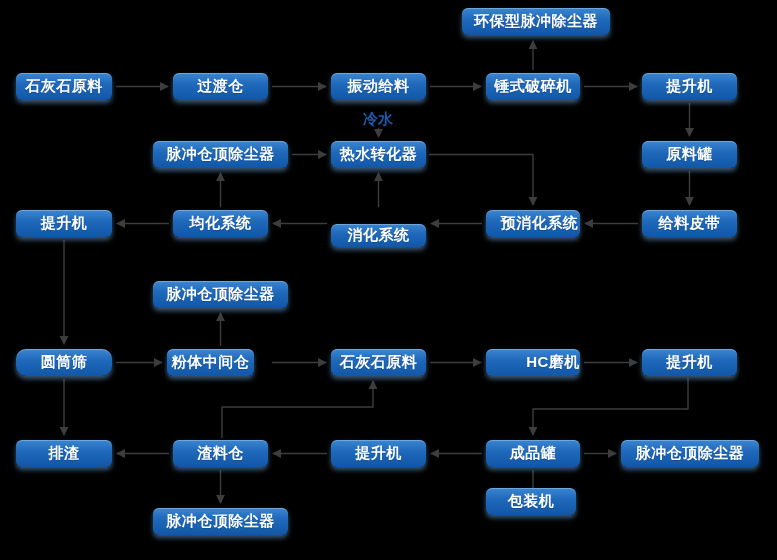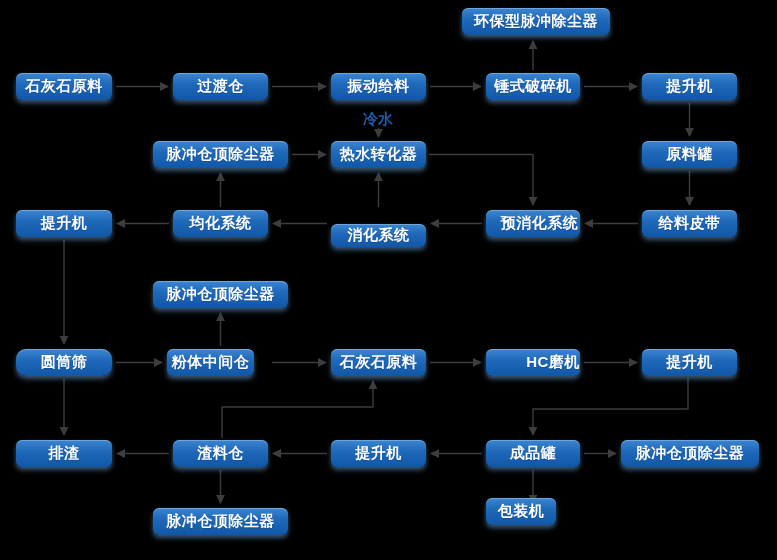--- a/index.html
+++ b/index.html
@@ -111,16 +111,16 @@
       <div class="node" style="left: 167px; top: 349px; width: 87px; height: 27px;">粉体中间仓</div>
       <div class="node" style="left: 331px; top: 349px; width: 95px; height: 27px;">石灰石原料</div>
       <div class="node" style="left: 486px; top: 349px; width: 94px; height: 27px; padding-left: 40px;">HC磨机</div>
       <div class="node" style="left: 642px; top: 349px; width: 95px; height: 27px;">提升机</div>
       <div class="node" style="left: 16px; top: 440px; width: 96px; height: 27px;">排渣</div>
       <div class="node" style="left: 173px; top: 440px; width: 95px; height: 27px;">渣料仓</div>
       <div class="node" style="left: 331px; top: 440px; width: 95px; height: 27px;">提升机</div>
       <div class="node" style="left: 486px; top: 440px; width: 94px; height: 27px;">成品罐</div>
       <div class="node" style="left: 621px; top: 440px; width: 138px; height: 27px;">脉冲仓顶除尘器</div>
       <div class="node" style="left: 153px; top: 508px; width: 135px; height: 27px;">脉冲仓顶除尘器</div>
-      <div class="node" style="left: 486px; top: 498px; width: 70px; height: 27px;">包装机</div>
+      <div class="node" style="left: 486px; top: 488px; width: 90px; height: 27px;">包装机</div>
       <div class="float-label" style="left: 378px; top: 110px; color: rgb(27, 92, 174);">冷水</div>
     </div>
 </div>
 
 </body></html>

